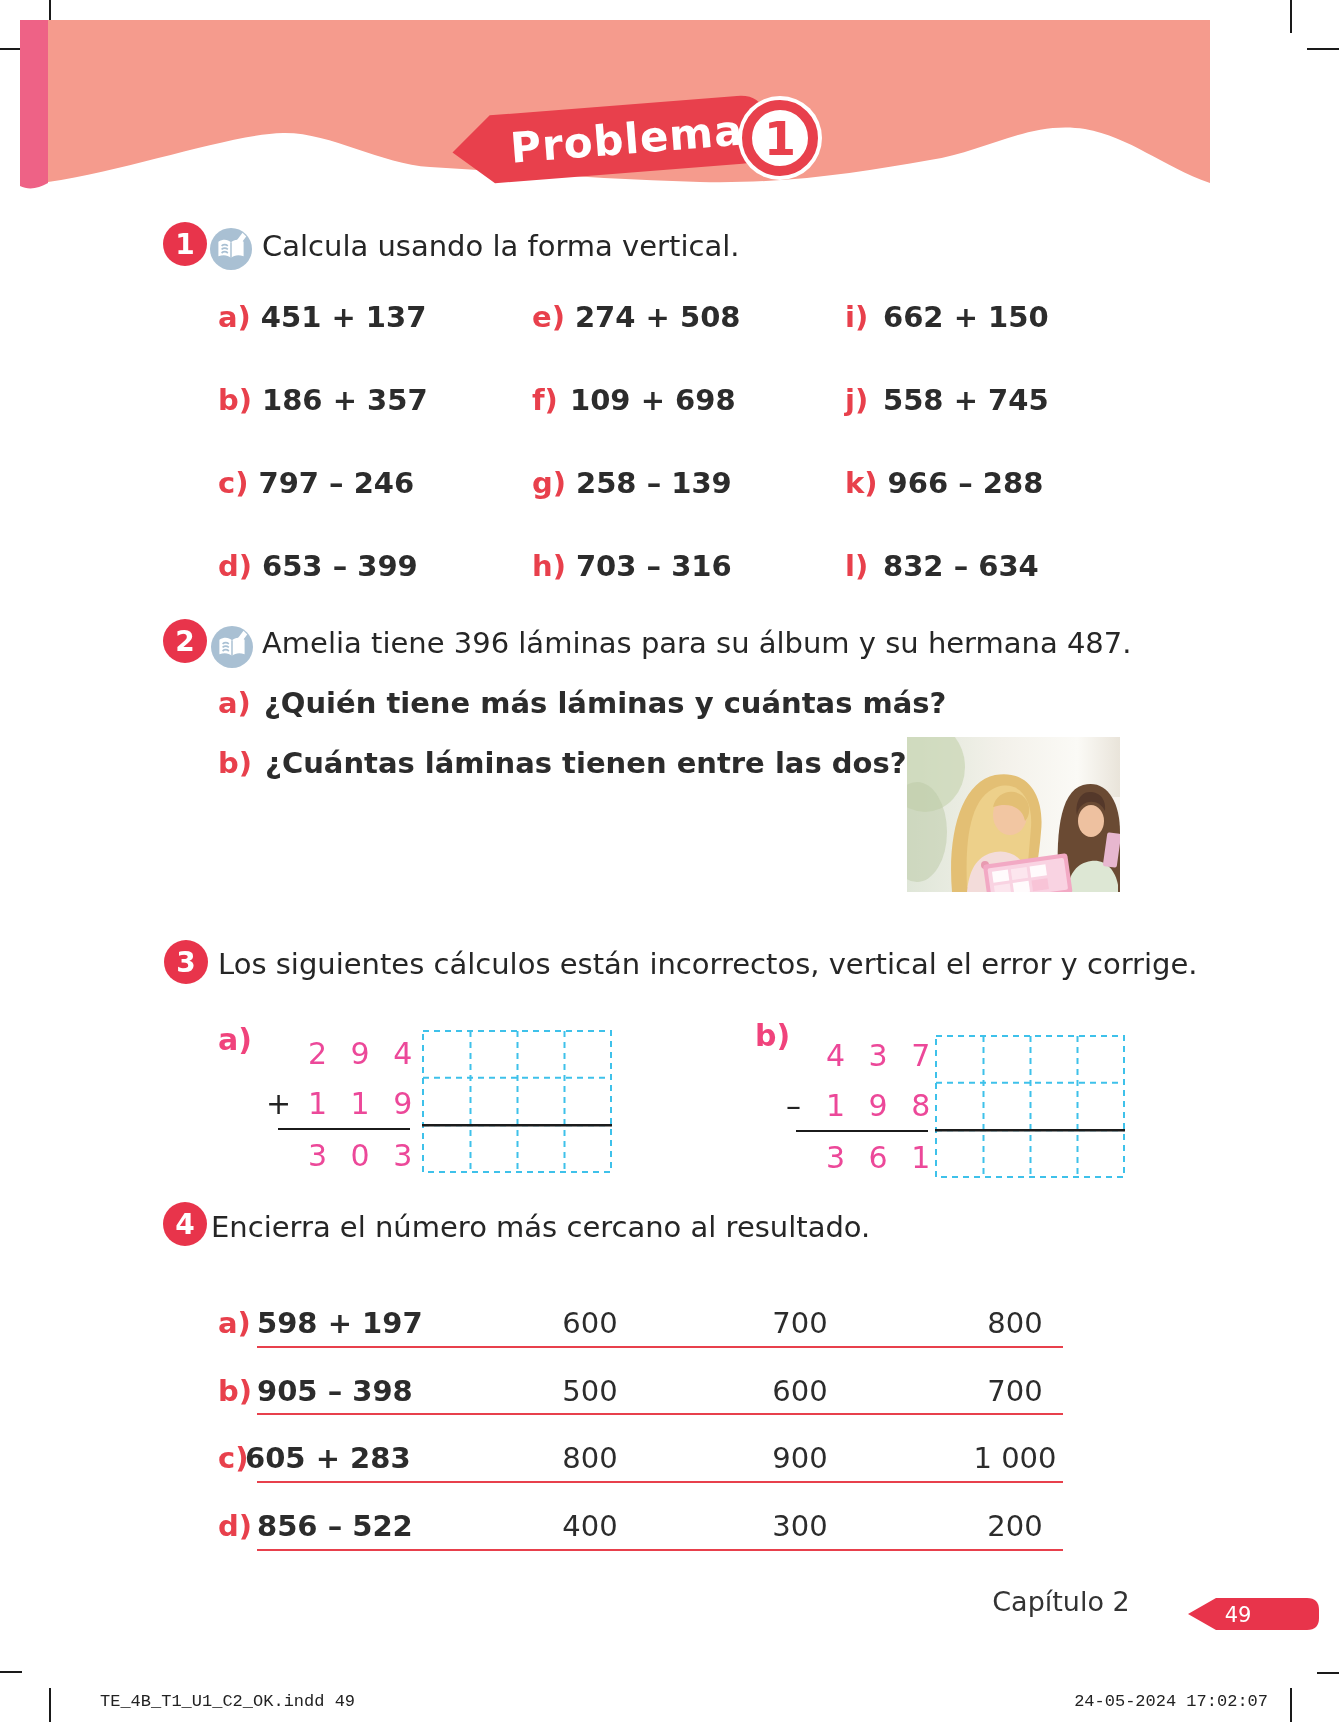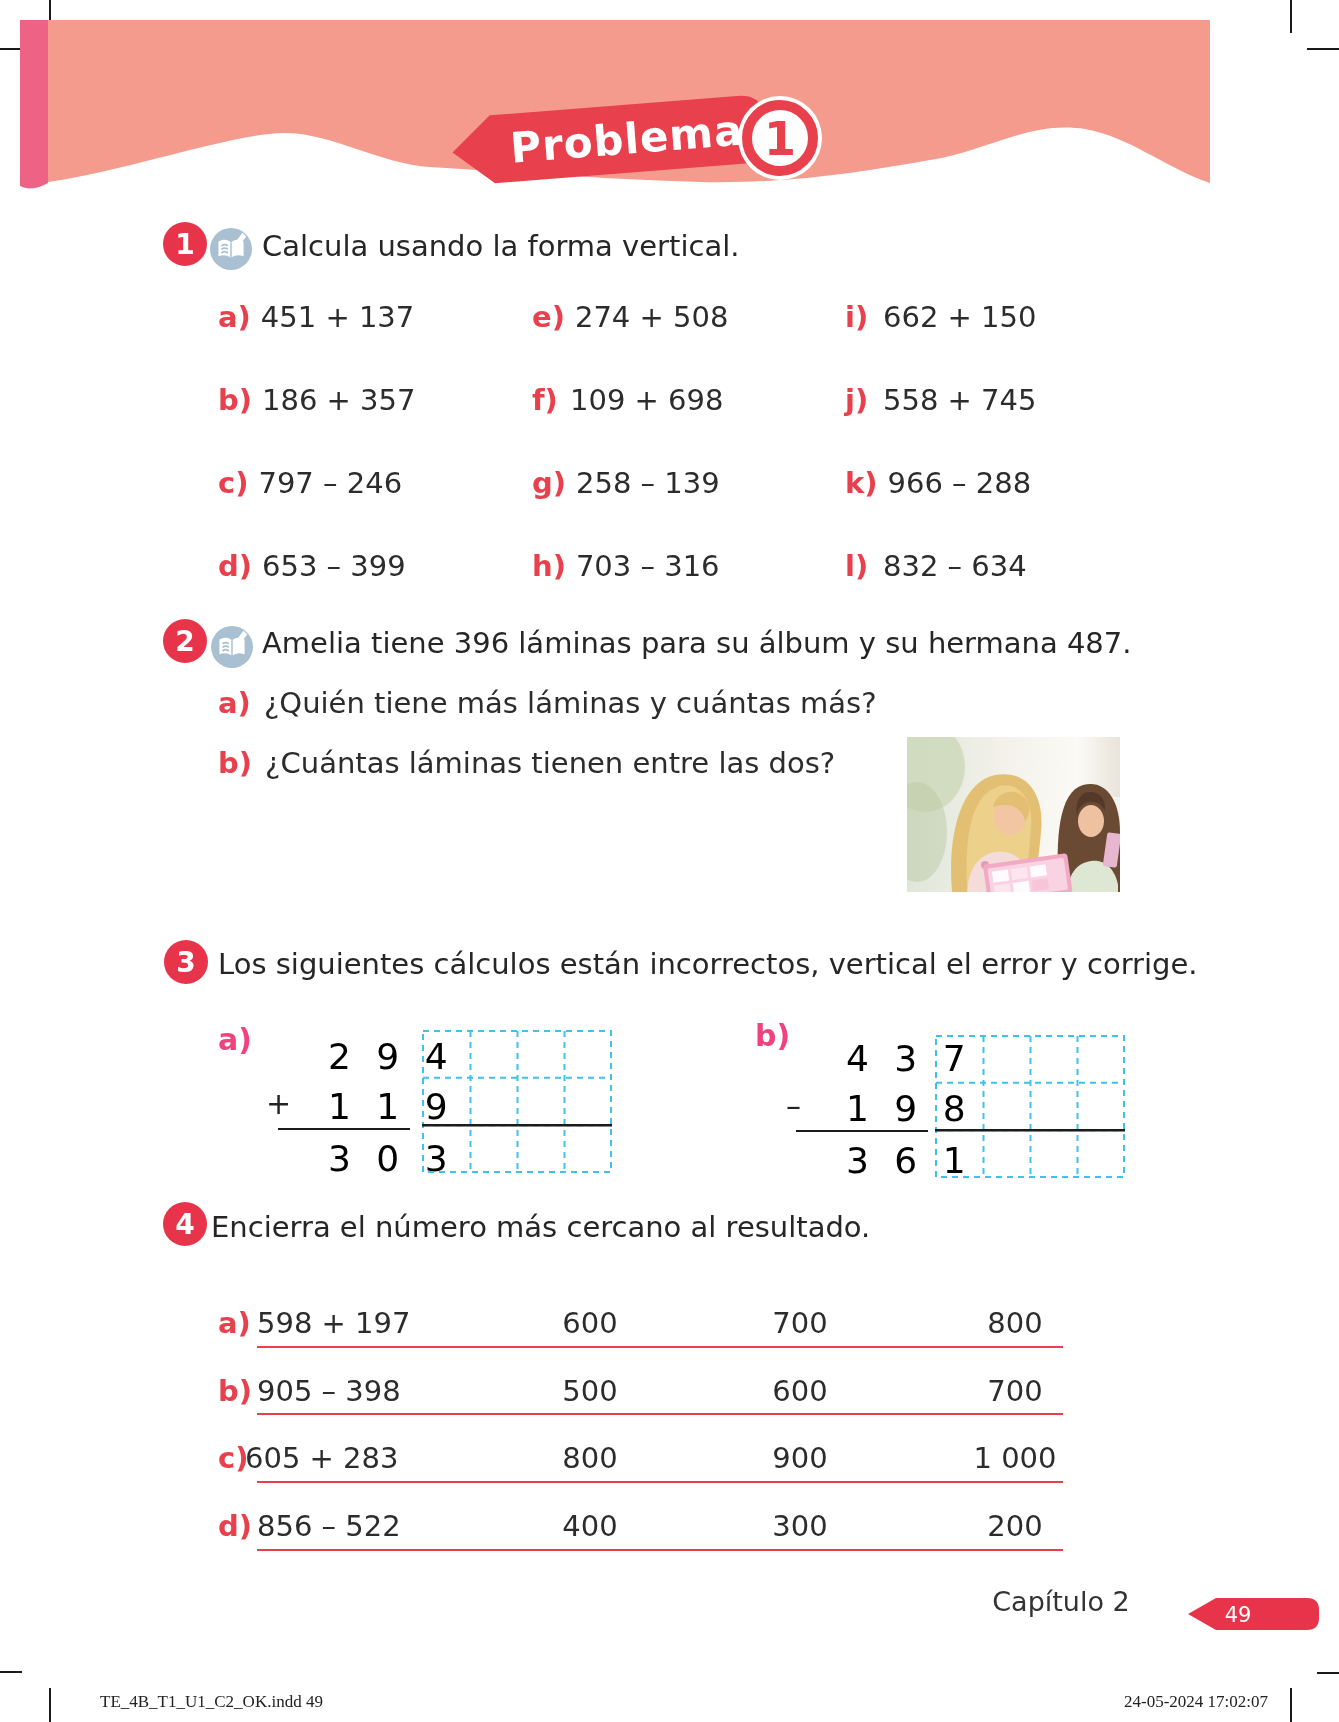--- a/index.html
+++ b/index.html
@@ -9,35 +9,35 @@
   
   .crop{position:absolute;background:#1a1a1a;}
   .crop.v{width:2px;}
   .crop.h{height:2px;}
   
   .num-badge{position:absolute;width:44px;height:44px;border-radius:50%;background:#e8344b;
              color:#fff;font-size:28px;font-weight:bold;display:flex;align-items:center;justify-content:center;}
   .instr{position:absolute;font-size:29px;color:#262626;white-space:nowrap;}
   .lbl{color:#e8404c;font-weight:bold;font-size:29px;}
   .lbl-pink{color:#f0437c;font-weight:bold;font-size:30px;}
-  .expr{font-size:29px;color:#2c2c2c;white-space:nowrap;}
+  .expr{font-size:29px;color:#2c2c2c;white-space:nowrap;font-weight:bold;}
   
   .ex1-grid{position:absolute;left:218px;top:300px;display:grid;
             grid-template-columns:314px 313px 280px;grid-auto-rows:83px;}
   .ex1-grid .cell{display:flex;gap:10px;align-items:flex-start;}
   .ex1-grid .lbl{min-width:28px;}
   
-  .digits{position:absolute;font-size:36px;letter-spacing:7px;color:#000000;white-space:pre;margin-left:20px;}
+  .digits{position:absolute;font-size:30px;letter-spacing:7px;color:#ec4899;white-space:pre;}
   .op{position:absolute;font-size:30px;color:#232323;}
   .sumline{position:absolute;height:2px;background:#1b1b1b;}
   
   .opt{position:absolute;transform:translateX(-50%);font-size:29px;color:#2c2c2c;white-space:nowrap;}
   .redline{position:absolute;height:2px;background:#e8404c;}
   .footer-chapter{position:absolute;font-size:27px;color:#333;text-align:center;}
-  .printmark{position:absolute;font-family:Liberation Serif, serif;font-size:17px;color:#222;white-space:nowrap;}
+  .printmark{position:absolute;font-family:Liberation Mono, monospace;font-size:17px;color:#222;white-space:nowrap;}
 </style>
 </head>
 <body>
 
 <div class="page">
 
   <div class="crop v" style="left:49px;top:0;height:33px"></div>
   <div class="crop h" style="left:0;top:48px;width:32px"></div>
   <div class="crop v" style="left:1290px;top:0;height:33px"></div>
   <div class="crop h" style="left:1307px;top:48px;width:32px"></div>

